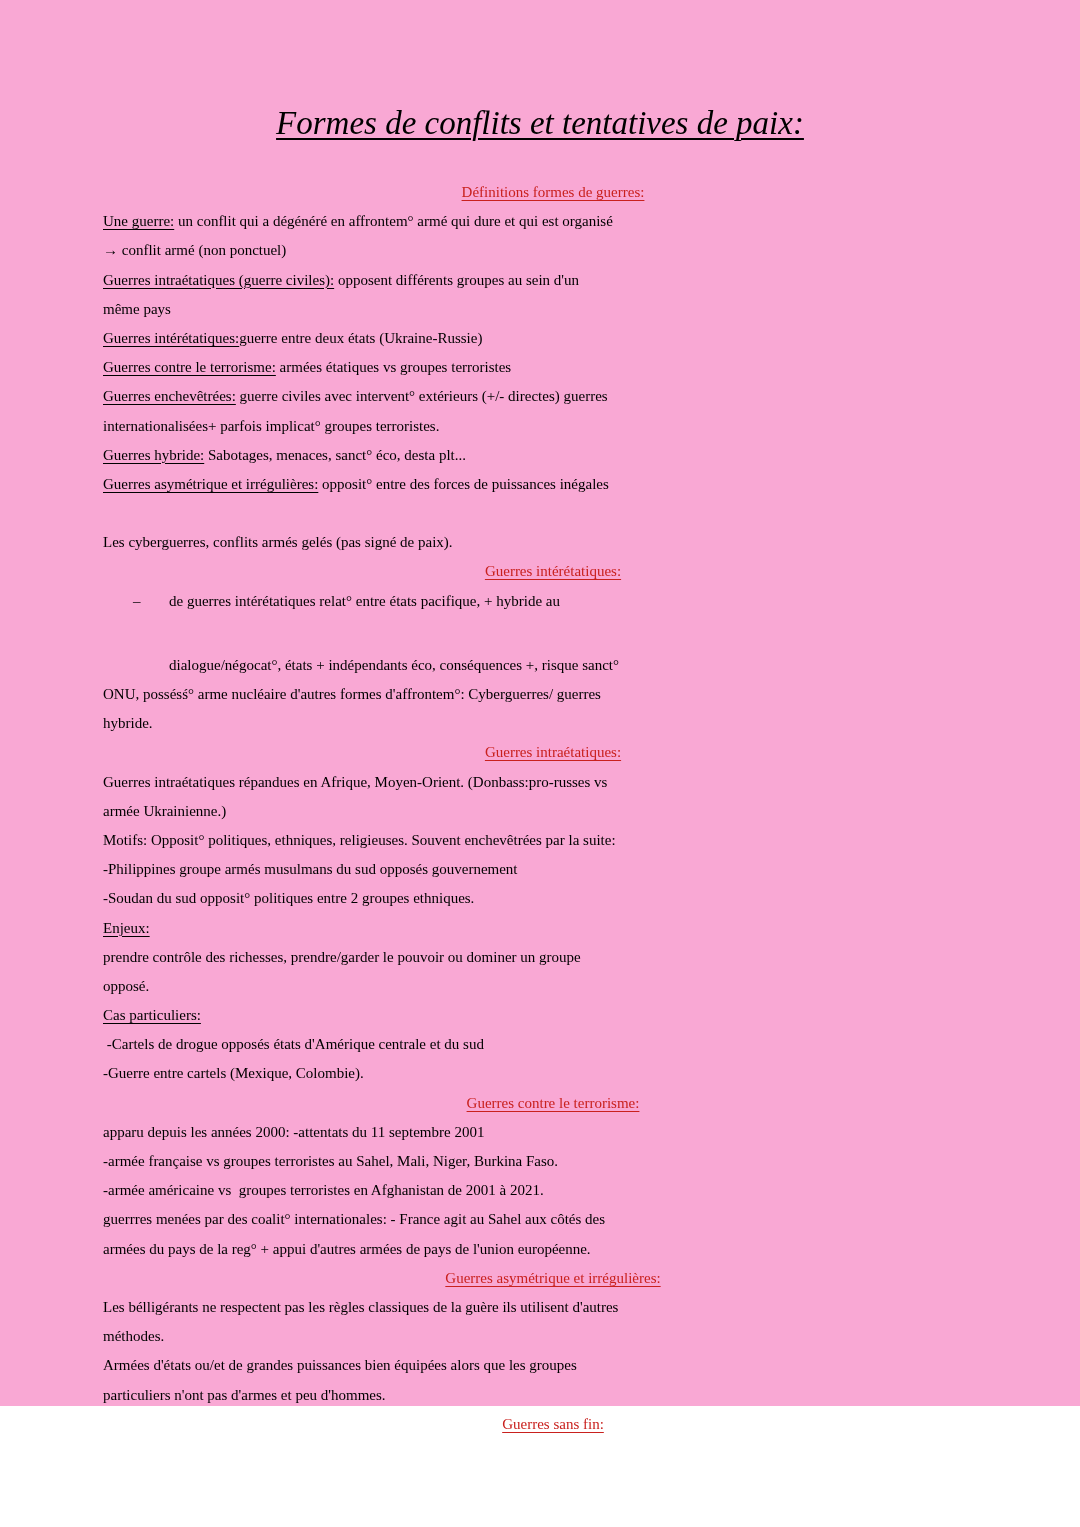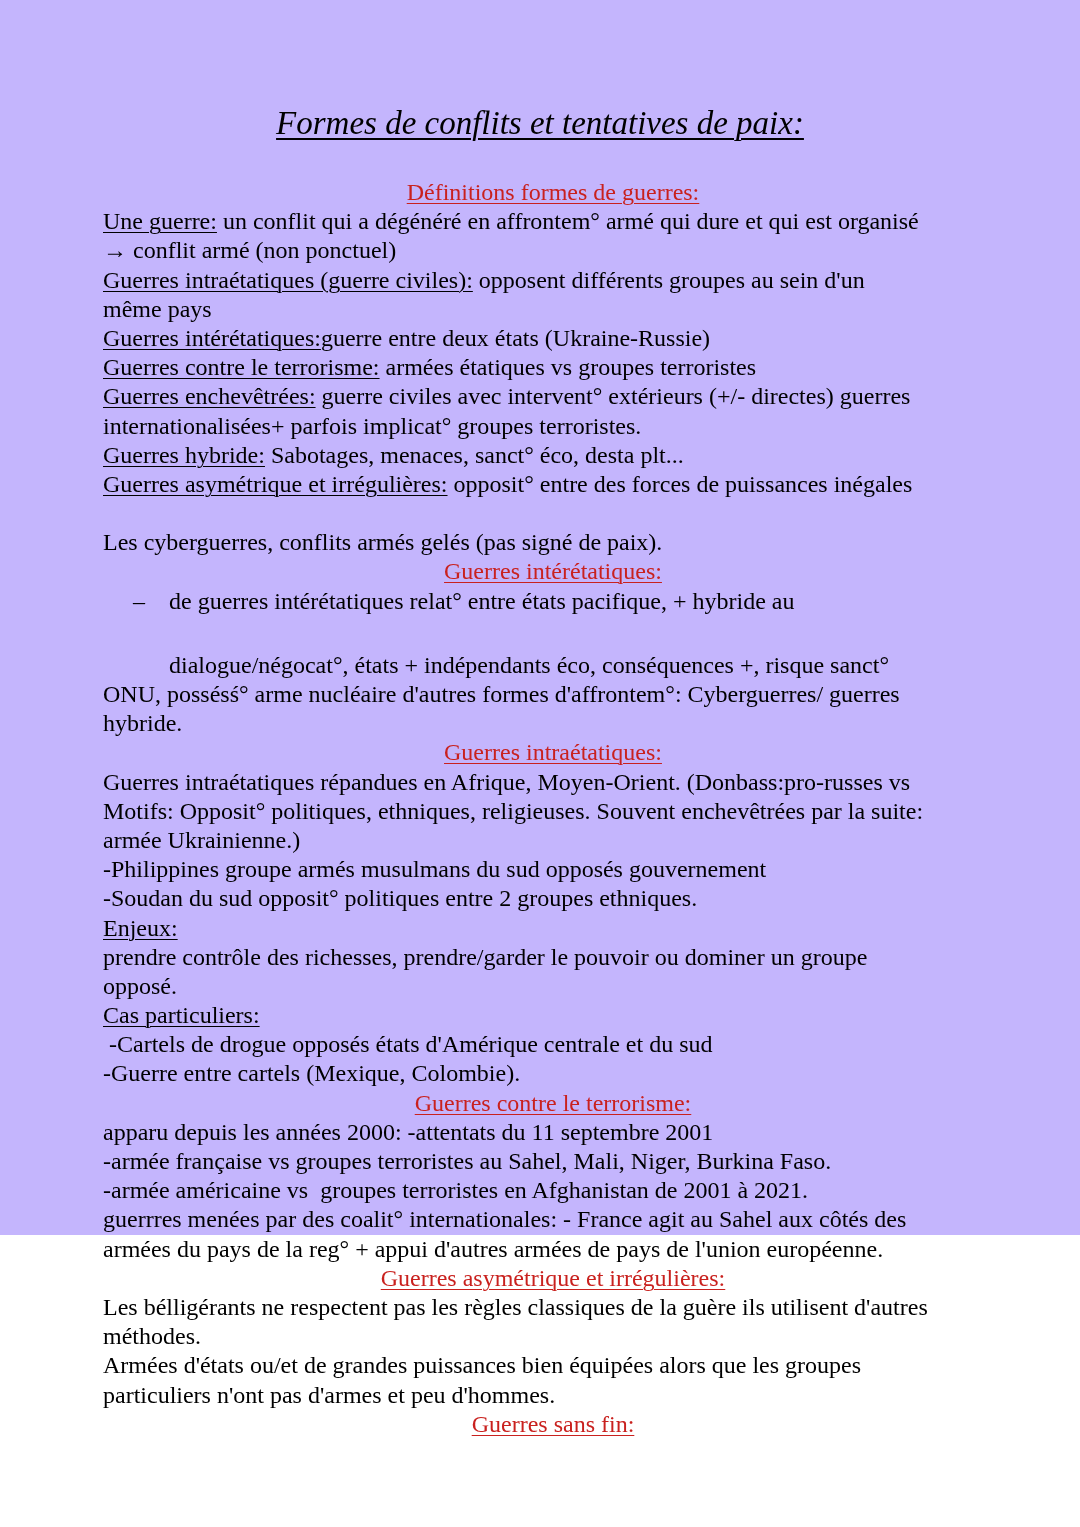--- a/index.html
+++ b/index.html
@@ -1,28 +1,28 @@
 <!DOCTYPE html>
 <html><head>
   <meta charset="utf-8">
   <style>
     html, body { margin: 0; padding: 0; background: #ffffff; }
     body { width: 1080px; height: 1527px; position: relative; overflow: hidden; }
     .page {
-      position: absolute; left: 0; top: 0; width: 1080px; height: 1235px; background: #c4b5fd;
+      position: absolute; left: 0; top: 0; width: 1080px; height: 1406px; background: #f9a8d4;
       font-family: "Liberation Serif", "DejaVu Serif", serif; color: #000;
     }
     .title {
       position: absolute; left: 0; width: 1080px; top: 100px; text-align: center;
       font-style: italic; font-size: 33px; text-decoration: underline; text-underline-offset: 4px;
       text-decoration-thickness: 1.5px; line-height: 46px;
     }
     .body {
       position: absolute; left: 103px; top: 178px; width: 900px;
-      font-size: 24px; line-height: 29.2px; font-family: Liberation Serif, serif;
+      font-size: 15px; line-height: 29.2px; font-family: Liberation Serif, serif;
     }
     .line { white-space: nowrap; height: 29.2px; }
     .heading { text-align: center; color: #c9211e; text-decoration: underline; text-decoration-thickness: 1px; text-underline-offset: 3px; }
     .u { text-decoration: underline; text-decoration-thickness: 1px; text-underline-offset: 3px; }
     .blank { height: 29.2px; }
     .bullet { padding-left: 30px; }
     .bullet .dash { display: inline-block; width: 36px; }
     .indent2 { padding-left: 66px; margin-top: 35px; }
   </style>
 </head>
@@ -56,22 +56,22 @@
     <div class="line">Les cyberguerres, conflits armés gelés (pas signé de paix).</div>
 
     <div class="line heading">Guerres intérétatiques:</div>
     <div class="line bullet"><span class="dash">–</span><span>de guerres intérétatiques relat° entre états pacifique, + hybride au</span></div>
     <div class="line indent2">dialogue/négocat°, états + indépendants éco, conséquences +, risque sanct°</div>
     <div class="line">ONU, possésś° arme nucléaire d'autres formes d'affrontem°:  Cyberguerres/ guerres</div>
     <div class="line">hybride.</div>
 
     <div class="line heading">Guerres intraétatiques:</div>
     <div class="line">Guerres intraétatiques répandues en Afrique, Moyen-Orient. (Donbass:pro-russes vs</div>
+    <div class="line">armée Ukrainienne.)</div>
     <div class="line">Motifs: Opposit° politiques, ethniques, religieuses. Souvent enchevêtrées par la suite:</div>
-    <div class="line">armée Ukrainienne.)</div>
     <div class="line">-Philippines groupe armés musulmans du sud opposés gouvernement</div>
     <div class="line">-Soudan du sud opposit° politiques entre 2 groupes ethniques.</div>
     <div class="line"><span class="u">Enjeux:</span></div>
     <div class="line">prendre contrôle des richesses, prendre/garder le pouvoir ou dominer un groupe</div>
     <div class="line">opposé.</div>
     <div class="line"><span class="u">Cas particuliers:</span></div>
     <div class="line" style="white-space: pre;"> -Cartels de drogue opposés états d'Amérique centrale et du sud</div>
     <div class="line">-Guerre entre cartels (Mexique, Colombie).</div>
 
     <div class="line heading">Guerres contre le terrorisme:</div>

